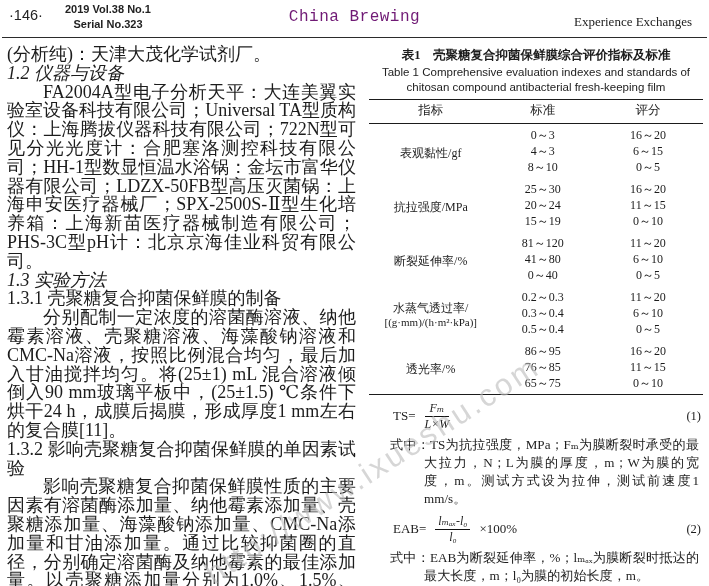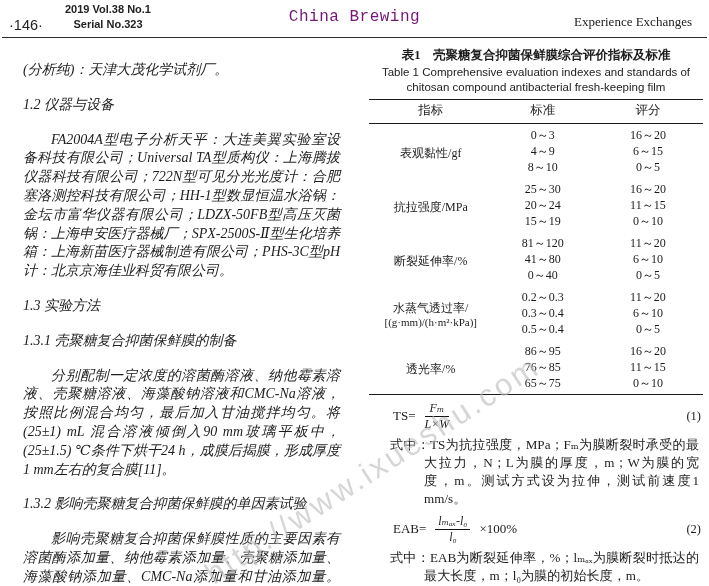--- a/index.html
+++ b/index.html
@@ -2,32 +2,32 @@
 <html><head>
 <meta charset="utf-8">
 <style>
   html,body{margin:0;padding:0;background:#ffffff;}
   .page{
     position:relative;width:709px;height:586px;overflow:hidden;background:#fff;
     color:#1c1c1c;font-family:"Liberation Serif","DejaVu Serif",serif;
   }
   
   .hdr{position:relative;height:37px;}
-  .pageno{position:absolute;left:9px;top:17px;font-size:14.5px;font-family:"Liberation Sans","DejaVu Sans",sans-serif;color:#222;}
+  .pageno{position:absolute;left:9px;top:7px;font-size:14.5px;font-family:"Liberation Sans","DejaVu Sans",sans-serif;color:#222;}
   .volinfo{position:absolute;left:48px;top:2px;width:120px;text-align:center;font-size:11px;line-height:15px;
     font-family:"Liberation Sans","DejaVu Sans",sans-serif;color:#222;font-weight:bold;}
   .journal{position:absolute;left:0;right:0;top:8px;text-align:center;font-size:16px;letter-spacing:.5px;
     font-family:Liberation Mono, monospace;color:#701a75;}
   .colsec{position:absolute;right:17px;top:14px;font-size:13px;font-family:"Liberation Serif","DejaVu Serif",serif;color:#222;}
   .hrule{border-top:1.6px solid #2b2b2b;margin:0 2px;}
   
   .cols{display:flex;gap:13px;padding:7px 6px 0 7px;}
   .colL{width:349px;flex:none;}
   .colR{flex:1;min-width:0;}
-  .colL p, .colL h3, .colL h4{margin:16px;font-size:14px;line-height:18.8px;text-align:justify;font-weight:normal;font-style:italic;}
+  .colL p, .colL h3, .colL h4{margin:0;font-size:18px;line-height:18.8px;text-align:justify;font-weight:normal;}
   .p-indent{text-indent:2em;}
   .sec-head{font-weight:bold;font-style:italic;}
   .sub-head{font-weight:bold;}
   
   .cap-zh{text-align:center;font-weight:bold;font-size:12.5px;line-height:16px;margin:2px 0 2px;}
   .cap-en{text-align:center;font-size:11.5px;line-height:14.5px;margin:0 0 5px;
     font-family:"Liberation Sans","DejaVu Sans",sans-serif;color:#222;}
   table.eval{width:100%;border-collapse:collapse;border-top:1.6px solid #1b1b1b;border-bottom:1.6px solid #1b1b1b;}
   table.eval th{font-weight:normal;font-size:12.5px;border-bottom:1px solid #1b1b1b;padding:2px 0 4px;}
   table.eval td{text-align:center;font-size:12px;height:16px;line-height:16px;padding:0;}
@@ -101,21 +101,21 @@
         </thead>
         <tbody>
           <tr>
             <td class="glabel" rowspan="3">
               <span>表观黏性/gf</span>
             </td>
             <td>0～3</td>
             <td>16～20</td>
           </tr>
           <tr>
-            <td>4～9</td>
+            <td>4～3</td>
             <td>6～15</td>
           </tr>
           <tr>
             <td>8～10</td>
             <td>0～5</td>
           </tr>
         </tbody>
         <tbody>
           <tr>
             <td class="glabel" rowspan="3">

